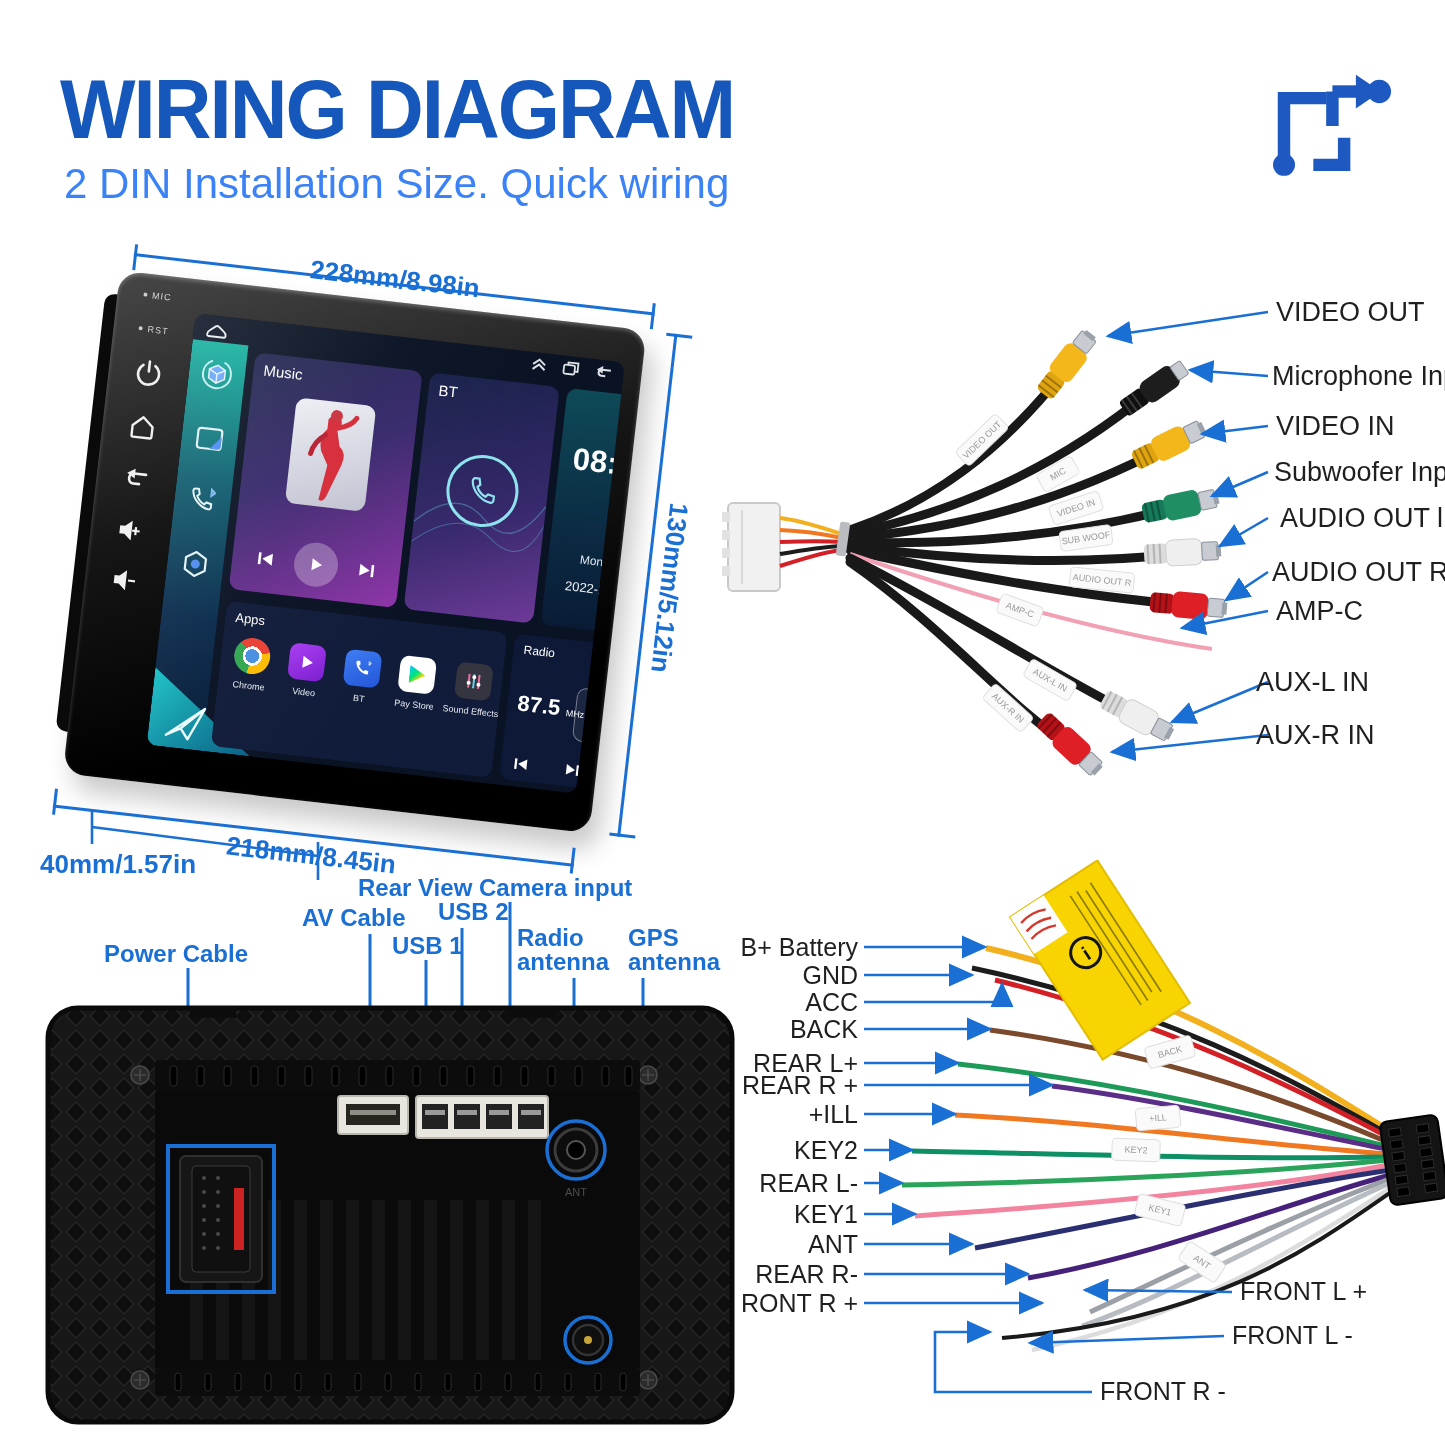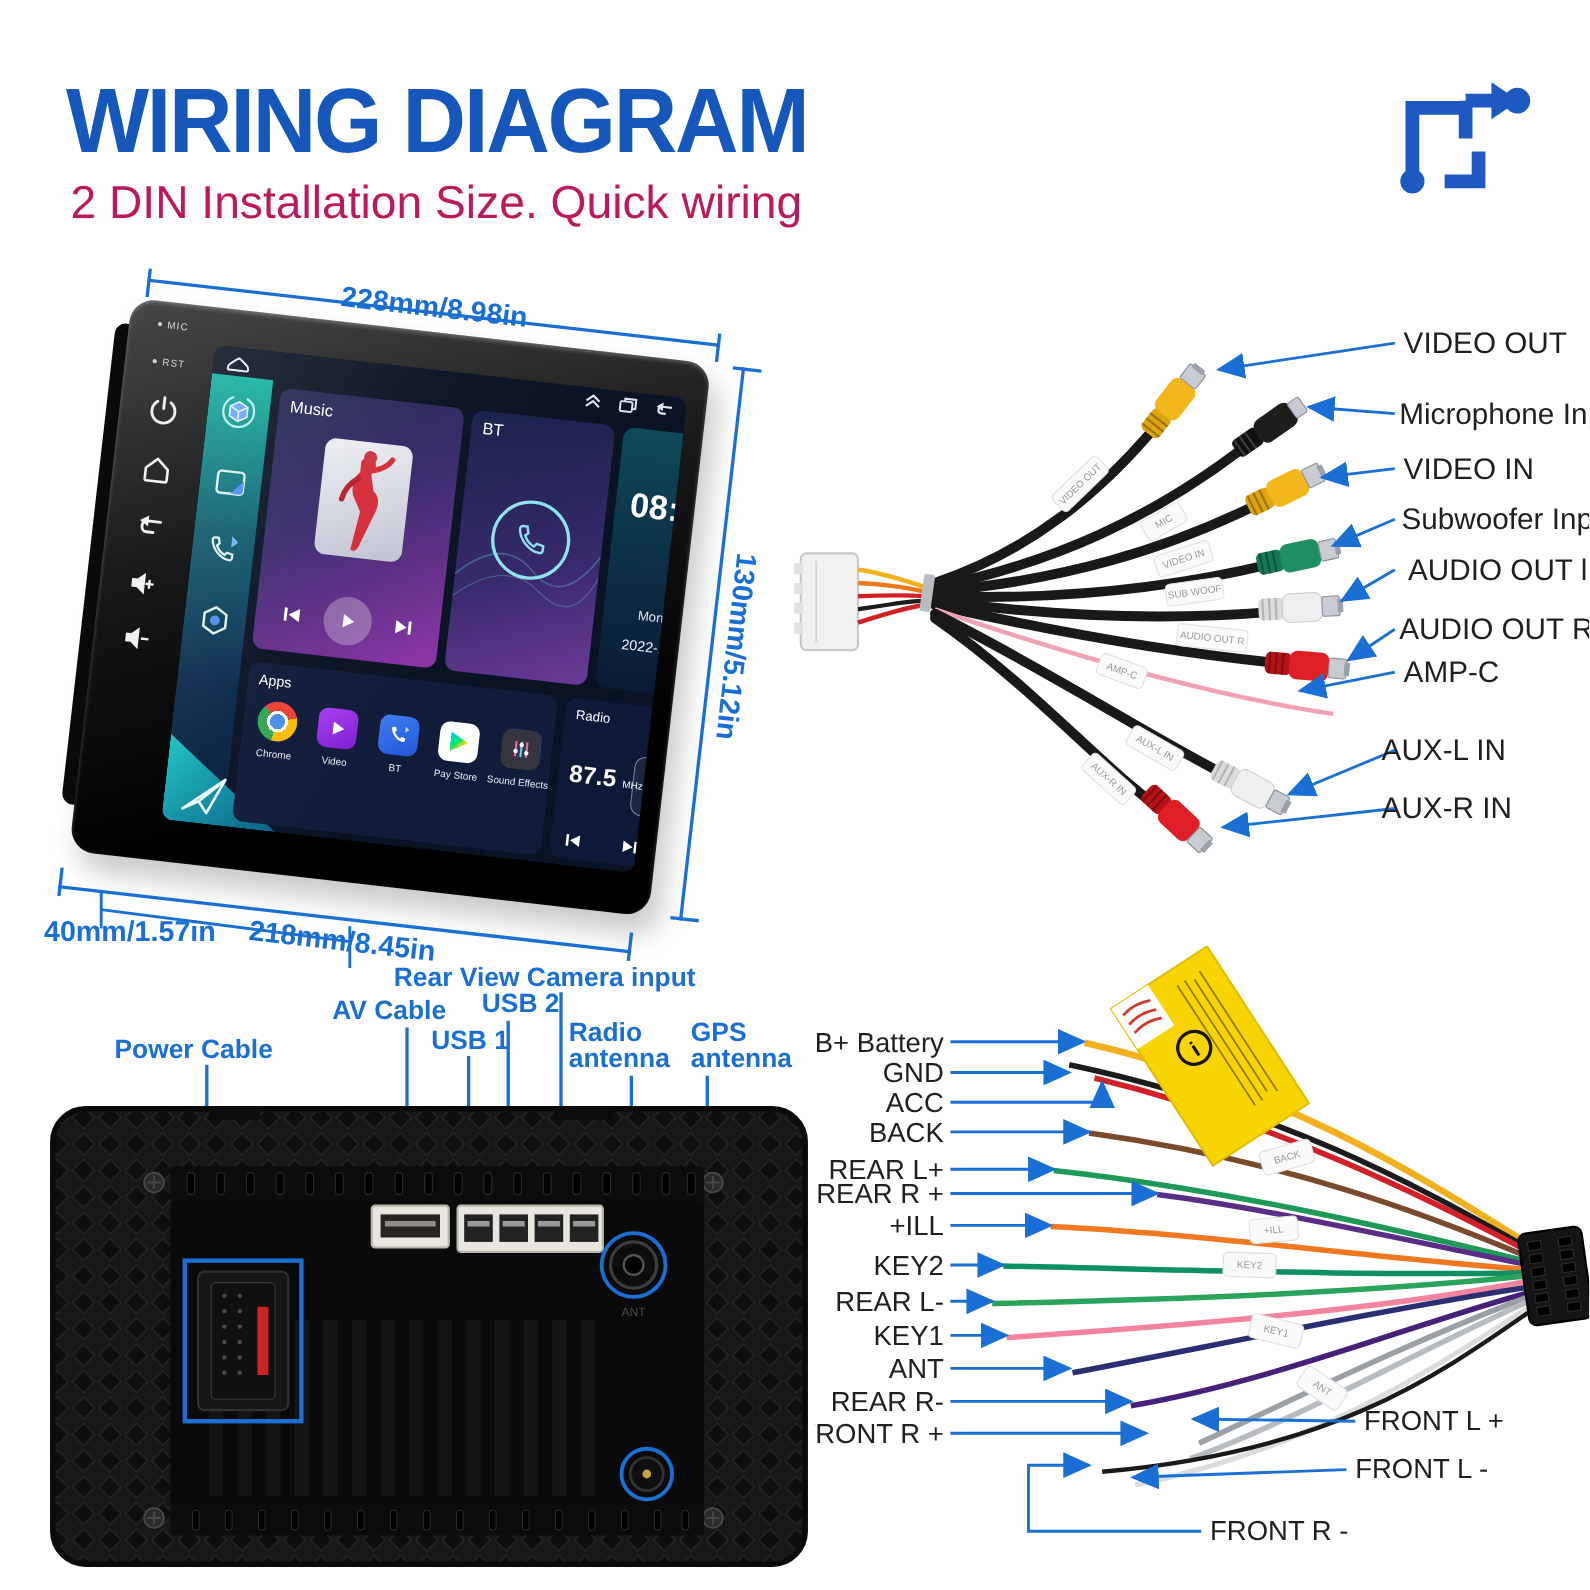--- a/index.html
+++ b/index.html
@@ -1,21 +1,21 @@
 <!DOCTYPE html>
 <html><head>
 <meta charset="utf-8">
 <style>
   html,body{margin:0;padding:0;background:#fff;}
   .stage{position:relative;width:1445px;height:1445px;background:#ffffff;overflow:hidden;
          font-family:"Liberation Sans",sans-serif;}
   
   .title{position:absolute;left:60px;top:62px;font-size:80px;font-weight:800;letter-spacing:-2px;
          color:#1557ba;transform:scaleY(1.04);transform-origin:left top;white-space:nowrap;}
-  .subtitle{position:absolute;left:64px;top:160px;font-size:42px;color:#be185d;white-space:nowrap;}
+  .subtitle{position:absolute;left:64px;top:160px;font-size:42px;color:#3b82f6;white-space:nowrap;}
   .logo{position:absolute;left:1262px;top:66px;width:132px;height:120px;}
   
   .dimlabel{color:#1a6fd4;font-weight:bold;font-size:26px;white-space:nowrap;}
   
   .unit-wrap{position:absolute;left:88px;top:228px;width:660px;height:680px;
              transform:rotate(6.5deg);transform-origin:60px 80px;}
   .dim-top{position:absolute;left:40px;top:0;width:524px;height:36px;}
   .dim-top .bar{position:absolute;left:0;bottom:6px;width:100%;height:3px;background:#1a6fd4;}
   .dim-top .tickL,.dim-top .tickR{position:absolute;bottom:-8px;width:3px;height:26px;background:#1a6fd4;}
   .dim-top .tickL{left:0;} .dim-top .tickR{right:0;}
@@ -84,21 +84,21 @@
   .dim-right .bar{position:absolute;left:0;top:0;width:3px;height:100%;background:#1a6fd4;}
   .dim-right .tickT,.dim-right .tickB{position:absolute;left:-8px;width:26px;height:3px;background:#1a6fd4;}
   .dim-right .tickT{top:0;} .dim-right .tickB{bottom:0;}
   .dim-right .dimlabel{position:absolute;left:8px;top:50%;transform:translateY(-50%);
                        writing-mode:vertical-rl;}
   .dim-bottom{position:absolute;left:22px;top:578px;width:524px;height:40px;}
   .dim-bottom .bar{position:absolute;left:0;top:6px;width:100%;height:3px;background:#1a6fd4;}
   .dim-bottom .tickL,.dim-bottom .tickR{position:absolute;top:-10px;width:3px;height:26px;background:#1a6fd4;}
   .dim-bottom .tickL{left:0;} .dim-bottom .tickR{right:0;}
   .dim-bottom .dimlabel{position:absolute;left:50%;top:12px;transform:translateX(-50%);}
-  .depth-label{position:absolute;left:40px;top:831px;}
+  .depth-label{position:absolute;left:40px;top:849px;}
   .depth-bracket{position:absolute;left:78px;top:798px;}
   
   .rca-svg{position:absolute;left:720px;top:278px;}
   .rear-svg{position:absolute;left:40px;top:860px;}
   .pow-svg{position:absolute;left:740px;top:860px;}
   text.calls{font-size:27px;fill:#1f1f1f;}
   text.pcalls{font-size:25px;fill:#1f1f1f;}
   text.bluelab{font-size:24px;font-weight:bold;fill:#1a6fd4;}
   text.sleeve{font-size:9px;fill:#9a9a9a;text-anchor:middle;}
   .lead{stroke:#1a6fd4;stroke-width:2.6;fill:none;}

